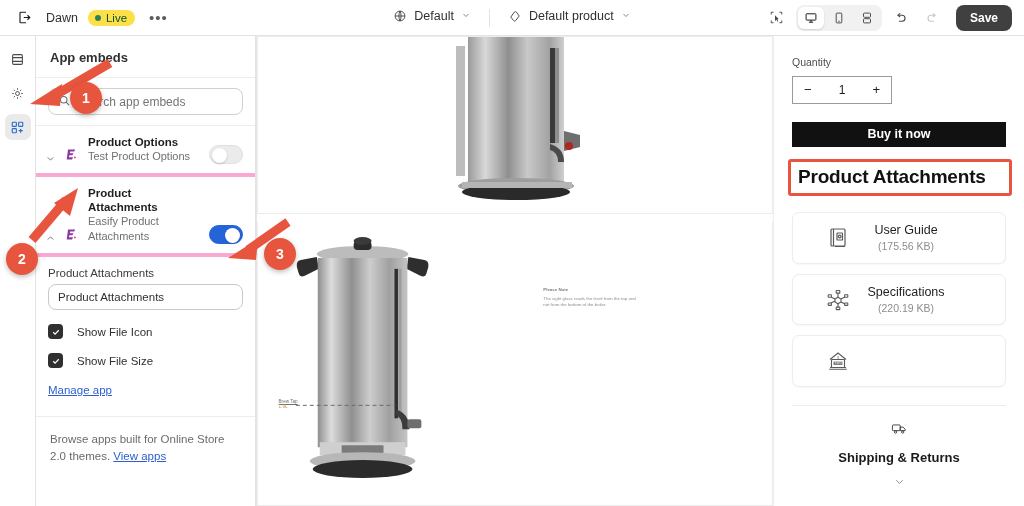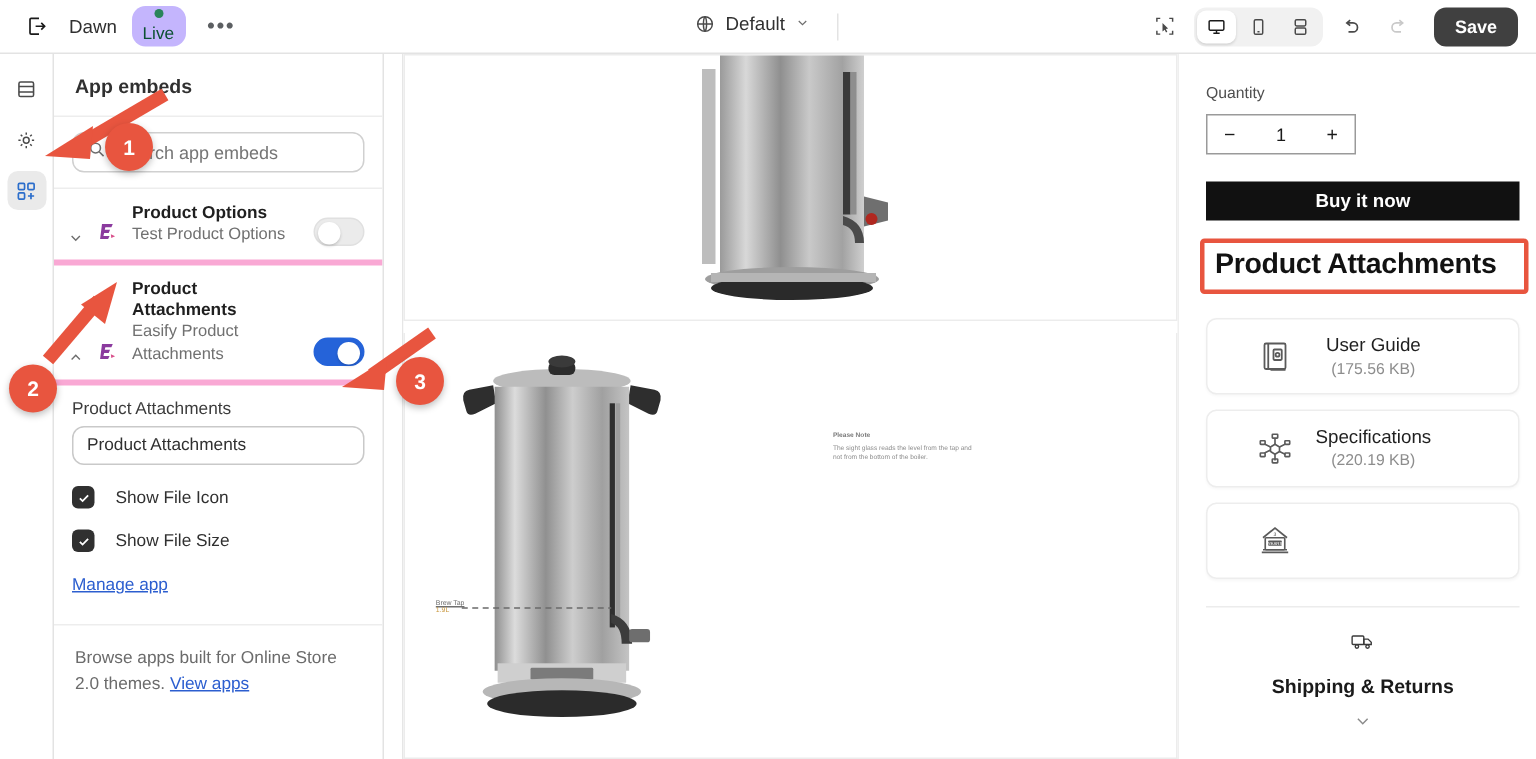--- a/index.html
+++ b/index.html
@@ -22,23 +22,23 @@
   }
   .tb-left { display: flex; align-items: center; gap: 10px; padding-left: 12px; width: 330px; }
   .exit-btn {
     width: 24px; height: 24px; border-radius: 6px;
     display: flex; align-items: center; justify-content: center;
     color: #1a1a1a;
   }
   .theme-name { font-size: 12.5px; color: #303030; }
   .live-badge {
     display: inline-flex; align-items: center; gap: 5px;
-    background: #c4b5fd; color: #0c5132;
+    background: #fde047; color: #0c5132;
     border-radius: 9px; padding: 2px 8px 2px 7px;
-    font-size: 11.5px; font-weight: 500; flex-direction: column;
+    font-size: 11.5px; font-weight: 500;
   }
   .live-dot { width: 6px; height: 6px; border-radius: 50%; background: #29845a; }
   .dots-btn { color: #5c5f62; font-size: 15px; letter-spacing: 1px; padding: 0 4px; line-height: 10px; }
 
   .tb-center { flex: 1; display: flex; align-items: center; justify-content: center; gap: 0; }
   .selector {
     display: inline-flex; align-items: flex-start; gap: 7px;
     font-size: 12.5px; color: #303030;
     padding: 4px 8px; border-radius: 7px;
   }
@@ -154,21 +154,21 @@
     display: inline-block; margin-top: 16px; margin-bottom: 4px;
     font-size: 11.5px; color: #2c5ecf; text-decoration: underline;
   }
   .sb-footer {
     border-top: 1px solid #ededed; margin-top: 12px;
     padding: 14px 14px; font-size: 11.5px; color: #6b6b6b; line-height: 17px;
   }
   .sb-footer a { color: #2c5ecf; }
 
   
-  .preview { flex: 1; background: #be185d; position: relative; overflow: hidden; display: flex; margin-left: 12px; }
+  .preview { flex: 1; background: #be185d; position: relative; overflow: hidden; display: flex; }
   .preview-inner {
     flex: 1; background: #fff; margin: 0; display: flex;
     border-left: 1px solid #e6e6e6;
   }
   .gallery { width: 516px; min-width: 516px; display: flex; flex-direction: column; }
   .gal-item {
     border: 1px solid #ececec; border-top: none;
     position: relative; background: #fff; overflow: hidden;
     display: flex; align-items: center; justify-content: center;
   }
@@ -280,20 +280,33 @@
           </svg>
         </span>
         <span>Default</span>
         <span>
           <svg width="10" height="10" viewBox="0 0 20 20" fill="none" stroke="#6d6d6d" stroke-width="1.6">
               <path d="M5 8l5 5 5-5"></path>
             </svg>
         </span>
       </div>
       <div class="sep-v"></div>
+      <div class="selector">
+        <span>
+          <svg width="14" height="14" viewBox="0 0 20 20" fill="none" stroke="#4a4a4a" stroke-width="1.4">
+            <path d="M4 11.5l5-7a2 2 0 0 1 3 0l4 5.5-5 6.5a2 2 0 0 1-3 0z"></path>
+          </svg>
+        </span>
+        <span>Default product</span>
+        <span>
+          <svg width="10" height="10" viewBox="0 0 20 20" fill="none" stroke="#6d6d6d" stroke-width="1.6">
+              <path d="M5 8l5 5 5-5"></path>
+            </svg>
+        </span>
+      </div>
     </div>
 
     <div class="tb-right">
       <div class="icon-btn">
         <svg width="15" height="15" viewBox="0 0 20 20" fill="none" stroke="#4a4a4a" stroke-width="1.3">
           <path d="M3 6V3h3M17 6V3h-3M3 14v3h3M17 14v3h-3"></path>
           <path d="M8 7l5 5-2 .5 1.3 2.4-1.2.6L10 13l-2 1.6z" fill="#4a4a4a" stroke="none"></path>
         </svg>
       </div>
       <div class="device-group">

